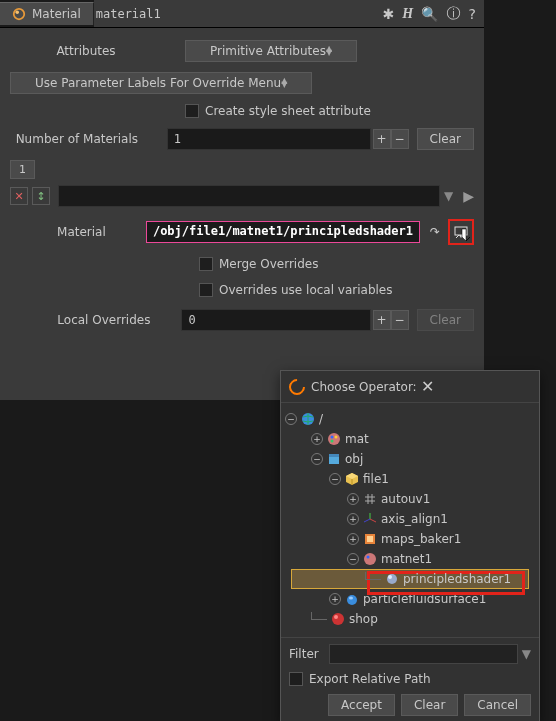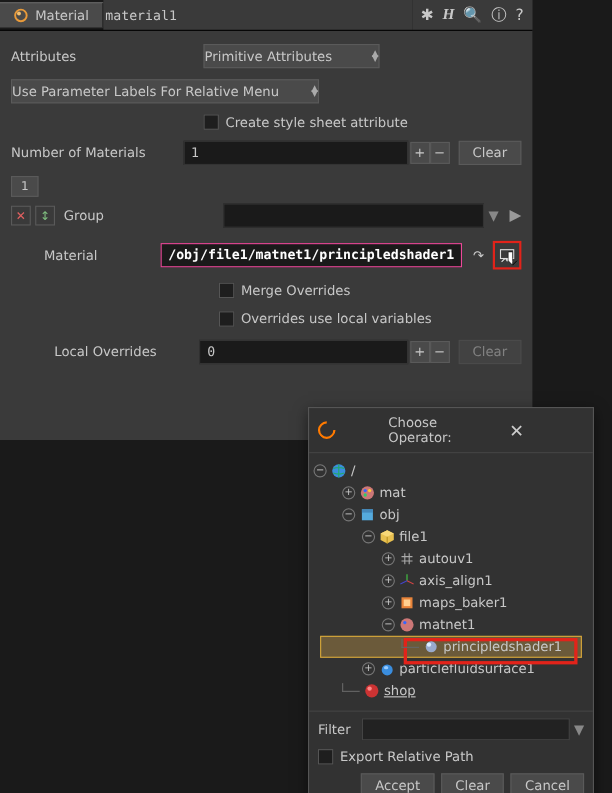--- a/index.html
+++ b/index.html
@@ -17,22 +17,22 @@
   body{margin:0;background:#1a1a1a;width:556px;height:721px;color:var(--text);}
   .main{background:var(--bg);width:484px;height:400px;position:relative;}
   .titlebar{display:flex;align-items:center;height:28px;background:#1a1a1a;border-bottom:1px solid #000;}
   .tab{background:#4a4a4a;padding:4px 12px;display:flex;align-items:center;gap:6px;border-top:1px solid #666;border-right:1px solid #222;}
   .tab svg{width:14px;height:14px;}
   .titlebar .name{background:var(--bg);padding:4px 2px;flex:1;height:100%;display:flex;align-items:center;font-family:monospace;}
   .titlebar .tools{display:flex;align-items:center;gap:8px;padding:0 8px;background:var(--bg);height:100%;}
   .tools span{color:var(--text);font-size:14px;cursor:pointer;}
   .params{padding:12px 10px 0 10px;}
   .row{display:flex;align-items:center;margin-bottom:10px;}
-  .lbl{width:175px;text-align:left;padding-right:23px;color:var(--text);}
-  .combo{background:#4a4a4a;border:1px solid #5a5a5a;padding:3px 0;display:flex;align-items:center;min-width:150px;justify-content:space-between;}
+  .lbl{width:175px;text-align:center;padding-right:23px;color:var(--text);}
+  .combo{background:#4a4a4a;border:1px solid #5a5a5a;padding:3px 24px;display:flex;align-items:center;min-width:150px;justify-content:space-between;}
   .combo .chev{display:flex;flex-direction:column;line-height:4px;font-size:8px;color:#aaa;}
   .chk{width:14px;height:14px;background:#1e1e1e;border:1px solid #555;margin-right:6px;flex-shrink:0;}
   .numinput{background:var(--input);border:1px solid #333;padding:3px 6px;width:230px;color:var(--text);font-family:monospace;}
   .stepper{display:flex;margin-left:2px;}
   .stepbtn{background:#4a4a4a;border:1px solid #5a5a5a;width:18px;height:20px;display:flex;align-items:center;justify-content:center;color:var(--text);cursor:pointer;}
   .btn{background:#4a4a4a;border:1px solid #5a5a5a;padding:3px 12px;color:var(--text);cursor:pointer;margin-left:8px;}
   .seqtab{margin:4px 10px 0 10px;}
   .seqtab .t{display:inline-block;background:#4a4a4a;border:1px solid #5a5a5a;padding:2px 8px;font-size:11px;}
   .grouprow{display:flex;align-items:center;padding:6px 10px;}
   .grouprow .icons{display:flex;gap:4px;margin-right:8px;}
@@ -40,21 +40,21 @@
   .wide-input{flex:1;background:var(--input);border:1px solid #333;height:22px;color:var(--text);font-family:monospace;padding:2px 6px;}
   .big-arrow{font-size:14px;color:#999;margin-left:6px;cursor:pointer;}
   .material-field{flex:1;background:var(--input);border:1px solid #ec4899;height:22px;padding:2px 6px;font-family:monospace;font-weight:bold;color:#fff;}
   .after-icons{display:flex;align-items:center;gap:4px;margin-left:6px;}
   .redbox{border:2px solid var(--highlight-red);padding:2px;display:flex;align-items:center;justify-content:center;}
   .sideicon{width:18px;height:18px;display:flex;align-items:center;justify-content:center;color:#ccc;cursor:pointer;}
 
   
   .dialog{position:absolute;left:280px;top:370px;width:260px;background:#323232;border:1px solid #555;box-shadow:0 4px 12px rgba(0,0,0,.5);}
   .dlg-title{display:flex;align-items:center;padding:6px 8px;border-bottom:1px solid #444;}
-  .dlg-title span{flex:1;margin-left:42px;}
+  .dlg-title span{flex:1;}
   .close-x{font-size:16px;color:#ccc;cursor:pointer;}
   .tree{padding:6px 4px 8px 4px;min-height:230px;position:relative;}
   .treerow{display:flex;align-items:center;height:20px;position:relative;}
   .exp{width:12px;height:12px;border:1px solid #777;border-radius:50%;display:flex;align-items:center;justify-content:center;font-size:9px;line-height:1;margin-right:4px;cursor:pointer;color:#ccc;}
   .node-icon{width:14px;height:14px;margin-right:4px;flex-shrink:0;display:flex;align-items:center;justify-content:center;}
   .node-label{white-space:nowrap;}
   .selrow{position:relative;}
   .selrow::before{content:"";position:absolute;left:6px;right:6px;top:0;bottom:0;background:#6b5a3a;border:1px solid var(--highlight-yellow);z-index:0;}
   .selrow > *{position:relative;z-index:1;}
   .redhl{border:3px solid var(--highlight-red);position:absolute;pointer-events:none;}
@@ -97,21 +97,21 @@
     <div class="row">
       <div class="lbl">Attributes</div>
       <div class="combo" style="min-width:160px;">
         <span>Primitive Attributes</span>
         <span class="chev">▲<br>▼</span>
       </div>
     </div>
 
     <div class="row">
       <div class="combo" style="min-width:280px;">
-        <span>Use Parameter Labels For Relative Menu</span>
+        <span>Use Parameter Labels For Override Menu</span>
         <span class="chev">▲<br>▼</span>
       </div>
     </div>
 
     <div class="row">
       <div class="lbl"></div>
       <div class="chk"></div>
       <span>Create style sheet attribute</span>
     </div>
 
@@ -128,21 +128,20 @@
 
   <div class="seqtab">
     <span class="t">1</span>
   </div>
 
   <div class="grouprow">
     <div class="icons">
       <div class="iconbtn" style="color:#e06060;">✕</div>
       <div class="iconbtn" style="color:#80c080;">↕</div>
     </div>
-    <div class="lbl" style="width:145px;">Group</div>
     <div class="wide-input"></div>
     <span style="color:#888;margin:0 4px;">▼</span>
     <span class="big-arrow">▶</span>
   </div>
 
   <div class="grouprow">
     <div style="width:44px;"></div>
     <div class="lbl" style="width:145px;">Material</div>
     <div class="material-field">/obj/file1/matnet1/principledshader1</div>
     <div class="after-icons">
@@ -293,21 +292,21 @@
         <div class="treerow" style="padding-left: 44px;">
           <span class="exp">+</span>
           <span class="node-icon">
             <svg class="sq" viewBox="0 0 14 14">
               <circle cx="7" cy="8" r="5" fill="#3a8dde"></circle>
               <ellipse cx="6" cy="6" rx="2" ry="1.5" fill="#9cf"></ellipse>
             </svg>
           </span>
           <span class="node-label">particlefluidsurface1</span>
         </div>
-        <div class="treerow" style="padding-left: 26px; text-decoration: underline;">
+        <div class="treerow" style="padding-left: 26px;">
           <span style="width:16px;display:inline-block;border-left:1px solid #666;border-bottom:1px solid #666;height:8px;margin-right:4px;margin-bottom:6px;"></span>
           <span class="node-icon">
             <svg class="sq" viewBox="0 0 14 14">
               <circle cx="7" cy="7" r="6" fill="#c33"></circle>
               <circle cx="5" cy="5" r="2" fill="#f88"></circle>
             </svg>
           </span>
           <span class="node-label">shop</span>
         </div>
       </div>

